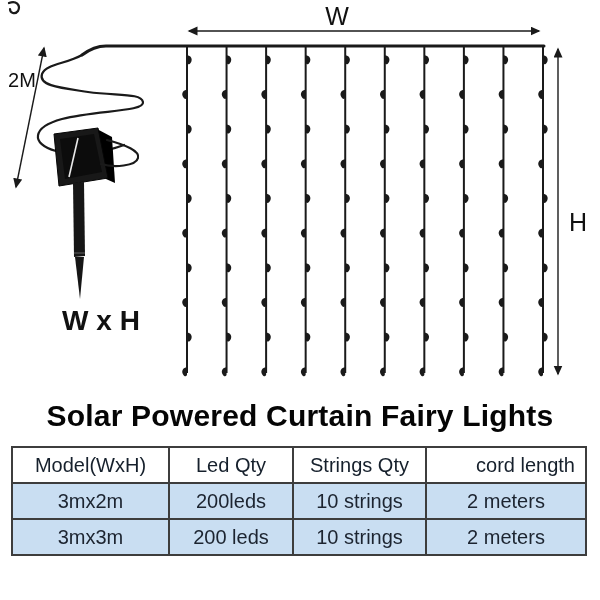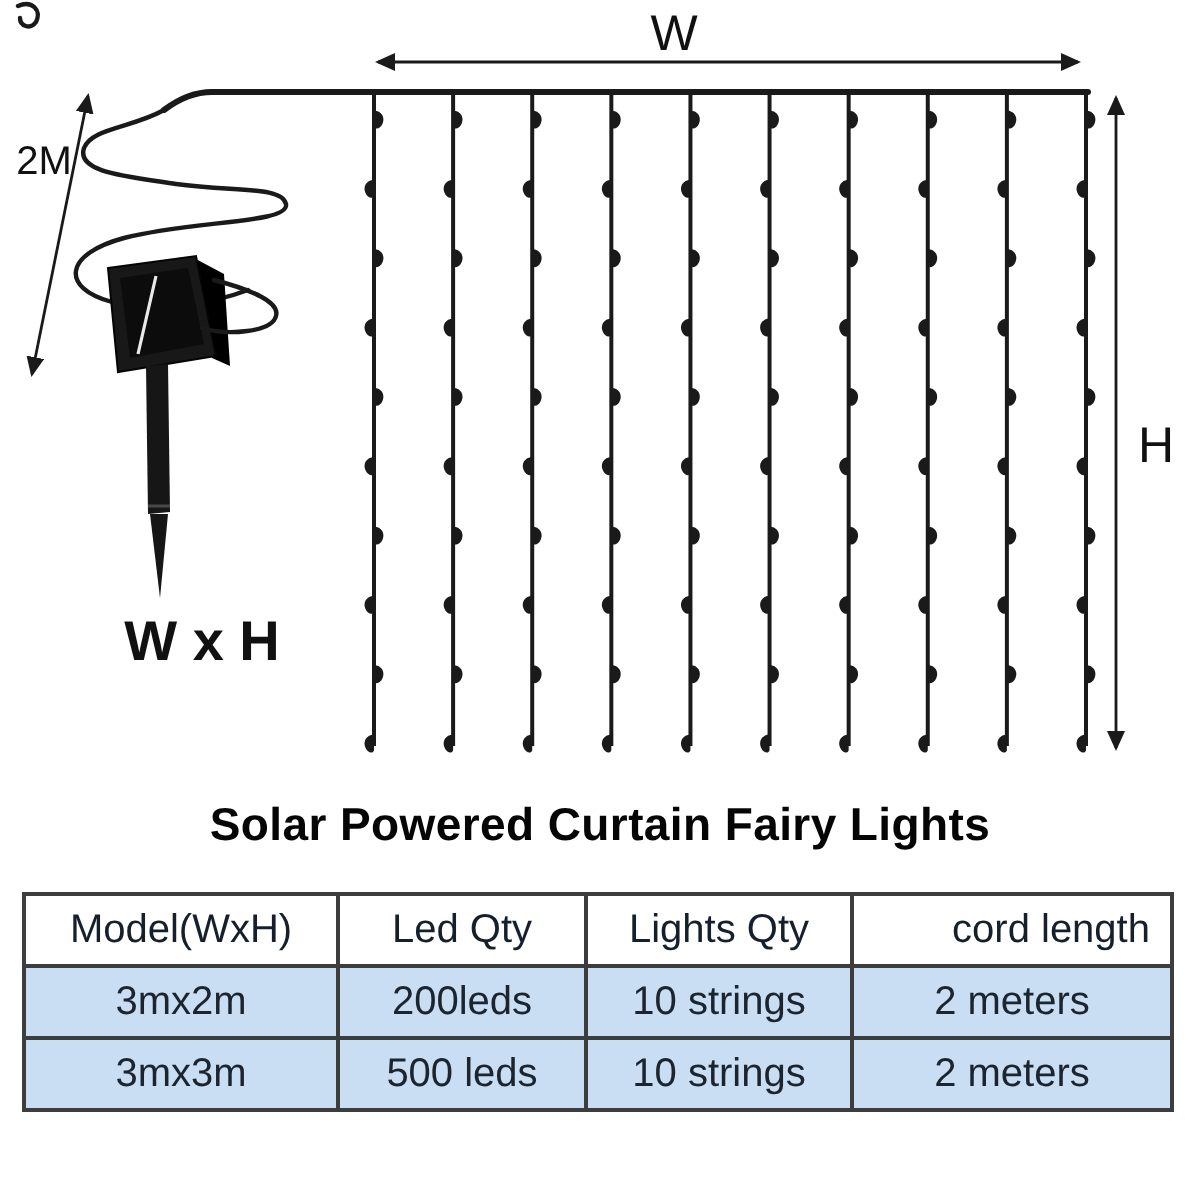--- a/index.html
+++ b/index.html
@@ -22,21 +22,21 @@
   .wire{stroke:var(--line);stroke-width:3;fill:none;stroke-linecap:round;}
   .cord{stroke:var(--line);stroke-width:2.2;fill:none;stroke-linecap:round;}
   .string-line{stroke:var(--line);stroke-width:2;}
   .led{fill:var(--line);stroke:none;}
   .dim-label{font-size:25px;font-weight:500;}
   .dim-label.small{font-size:20px;}
   .size-label{font-size:28px;font-weight:700;}
   .arrow-head{fill:var(--line);}
   .page-title{
     position:absolute;left:0;top:399px;width:600px;height:30px;
-    text-align:center;font-size:23px;font-weight:700;color:#050505;
+    text-align:center;font-size:30px;font-weight:700;color:#050505;
     letter-spacing:0.2px;
   }
   .spec-table{
     position:absolute;left:11px;top:446px;width:574px;
     border-collapse:collapse;table-layout:fixed;
     font-size:20px;color:var(--tbl-text);
     border:2px solid var(--tbl-border);
   }
   .spec-table th,.spec-table td{
     border:2px solid var(--tbl-border);
@@ -216,33 +216,33 @@
     <colgroup>
       <col class="col-model">
         <col class="col-led">
         <col class="col-strings">
         <col class="col-cord">
     </colgroup>
     <thead>
       <tr>
         <th>Model(WxH)</th>
         <th>Led Qty</th>
-        <th>Lights Qty</th>
+        <th>Strings Qty</th>
         <th class="right">cord length</th>
       </tr>
     </thead>
     <tbody id="spec-tbody">
         <tr>
           <td>3mx2m</td>
           <td>200leds</td>
           <td>10 strings</td>
           <td>2 meters</td>
         </tr>
         <tr>
           <td>3mx3m</td>
-          <td>500 leds</td>
+          <td>200 leds</td>
           <td>10 strings</td>
           <td>2 meters</td>
         </tr>
       </tbody>
   </table>
 
 </div>
 
 </body></html>

